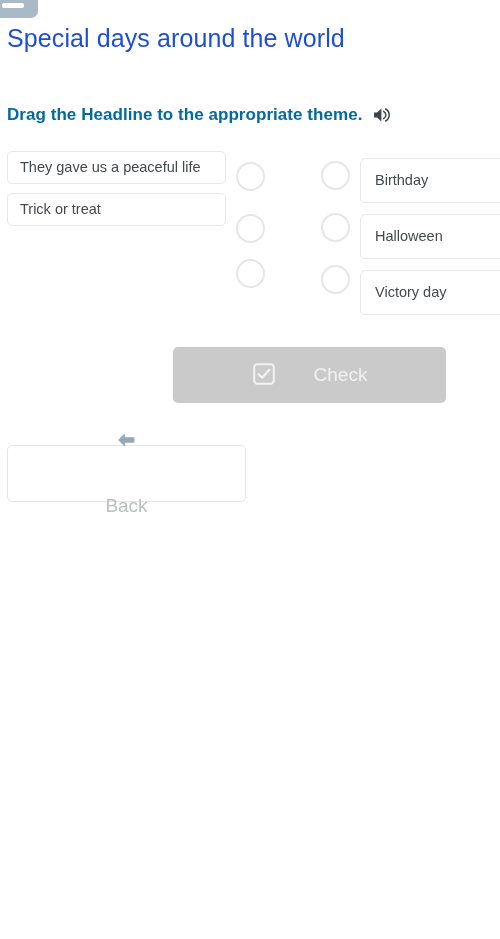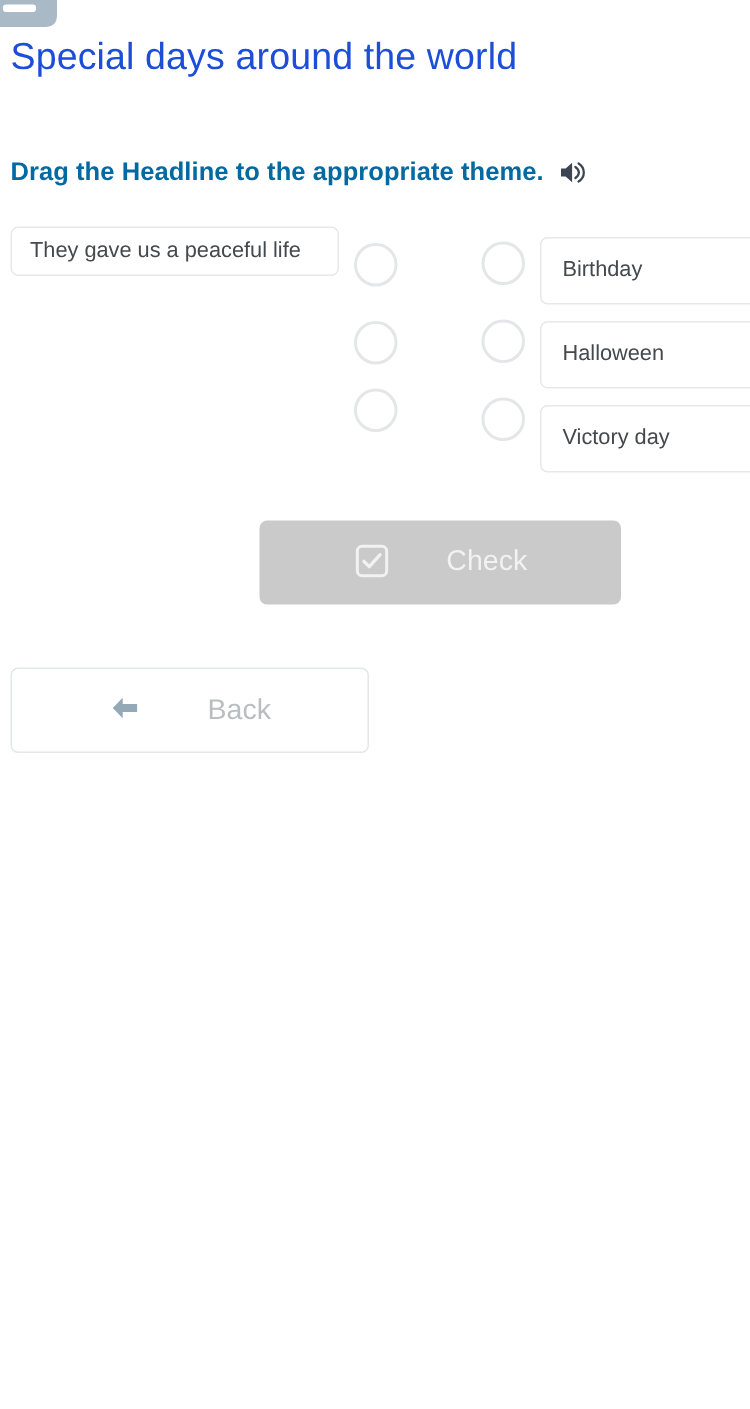--- a/index.html
+++ b/index.html
@@ -137,21 +137,21 @@
   .left-slots .drop-circle:nth-child(3)  { margin-top: 16px; }
   .right-slots .drop-circle:nth-child(1) { margin-top: 3px; }
   .right-slots .drop-circle:nth-child(2) { margin-top: 23px; }
   .right-slots .drop-circle:nth-child(3) { margin-top: 23px; }
 
   
   .check-button {
     position: absolute;
     left: 173px;
     top: 347px;
-    width: 241px;
+    width: 273px;
     height: 56px;
     background: #cacaca;
     border: none;
     border-radius: 5px;
     display: flex;
     align-items: center;
     justify-content: center;
     gap: 38px;
     cursor: pointer;
     padding: 0;
@@ -171,20 +171,21 @@
     height: 57px;
     background: #ffffff;
     border: 1px solid #e3e7e8;
     border-radius: 5px;
     display: flex;
     align-items: center;
     justify-content: center;
     gap: 42px;
     cursor: pointer;
     padding: 0;
+    flex-direction: column;
   }
   .back-label {
     color: #b9bec2;
     font-size: 19px;
     font-weight: 400;
   }
 </style>
 </head>
 <body>
 
@@ -202,20 +203,21 @@
       <path d="M11.6 5.3c1.5 1 2.3 2.3 2.3 3.7s-.8 2.7-2.3 3.7" fill="none" stroke="#3c4652" stroke-width="1.5" stroke-linecap="round"></path>
       <path d="M13.7 3c2.3 1.4 3.5 3.5 3.5 6s-1.2 4.6-3.5 6" fill="none" stroke="#3c4652" stroke-width="1.5" stroke-linecap="round"></path>
     </svg>
   </span>
 </div>
 
 <div class="match-area">
 
   <div class="left-column">
     <div class="card">They gave us a peaceful life</div>
+    <div class="card">Trick or treat</div>
   </div>
 
   <div class="circle-col left-slots">
     <div class="drop-circle"></div>
     <div class="drop-circle"></div>
     <div class="drop-circle"></div>
   </div>
 
   <div class="circle-col right-slots">
     <div class="drop-circle"></div>

